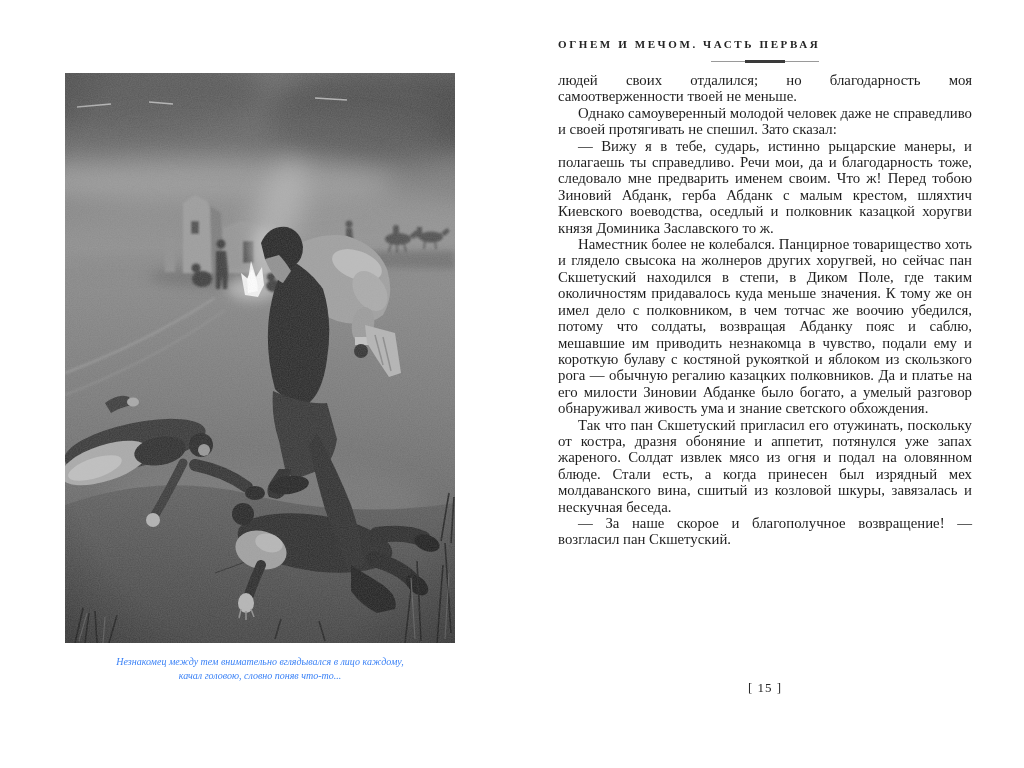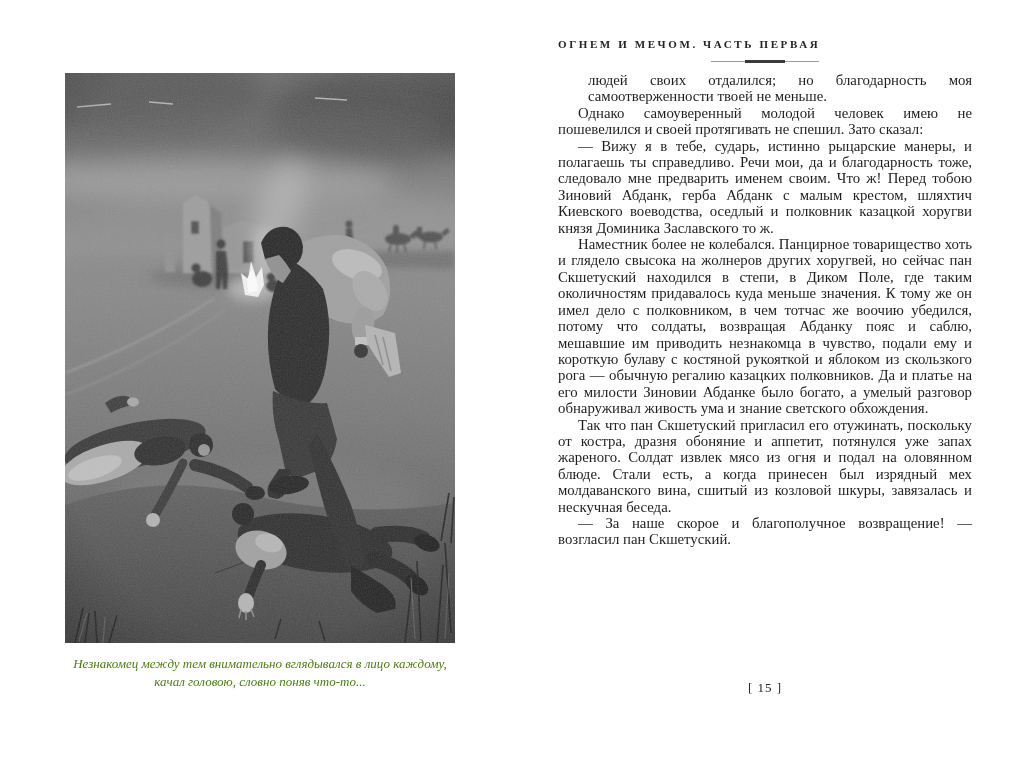--- a/index.html
+++ b/index.html
@@ -10,22 +10,22 @@
     color:#1e1e1e;
   }
   
   .illus-wrap{
     position:absolute;left:65px;top:73px;width:390px;height:570px;
     overflow:hidden;
   }
   .illus-wrap svg{display:block;width:390px;height:570px;}
   .caption{
     position:absolute;left:30px;top:655px;width:460px;
-    font-style:italic;font-size:13px;line-height:1.35;
-    text-align:center;color:#4d7c0f;
+    font-style:italic;font-size:10px;line-height:1.35;
+    text-align:center;color:#3b82f6;
   }
   
   .runhead{
     position:absolute;left:558px;top:38px;width:414px;
     font-weight:bold;font-size:11px;letter-spacing:2.6px;
     text-align:left;color:#242424;white-space:nowrap;
   }
   .rule{
     position:absolute;left:711px;top:61px;width:108px;height:1px;
     background:#9a9a9a;
@@ -33,21 +33,21 @@
   .rule::after{
     content:"";position:absolute;left:34px;top:-1px;width:40px;height:3px;
     background:#3a3a3a;
   }
   .bodytext{
     position:absolute;left:558px;top:72px;width:414px;
     font-size:14.8px;line-height:16.4px;
     text-align:justify;
   }
   .bodytext p{margin:0;text-indent:20px;}
-  .bodytext p.noind{text-indent:0;margin-left:30px;}
+  .bodytext p.noind{text-indent:0;}
   .pagenum{
     position:absolute;left:558px;top:680px;width:414px;
     font-size:13px;letter-spacing:1px;text-align:center;color:#242424;
   }
 </style>
 </head>
 <body>
 
 <div class="illus-wrap">
   <svg viewBox="0 0 390 570" xmlns="http://www.w3.org/2000/svg">
@@ -229,20 +229,20 @@
 <div class="caption">
   <div>Незнакомец между тем внимательно вглядывался в лицо каждому,</div>
   <div>качал головою, словно поняв что-то...</div>
 </div>
 
 <div class="runhead">ОГНЕМ И МЕЧОМ. ЧАСТЬ ПЕРВАЯ</div>
 <div class="rule"></div>
 
 <div class="bodytext">
     <p class="noind">людей своих отдалился; но благодарность моя самоотверженности твоей не меньше.</p>
-    <p>Однако самоуверенный молодой человек имею не пошевелился и своей протягивать не спешил. Зато сказал:</p>
+    <p>Однако самоуверенный молодой человек даже не справедливо и своей протягивать не спешил. Зато сказал:</p>
     <p>— Вижу я в тебе, сударь, истинно рыцарские манеры, и полагаешь ты справедливо. Речи мои, да и благодарность тоже, следовало мне предварить именем своим. Что ж! Перед тобою Зиновий Абданк, герба Абданк с малым крестом, шляхтич Киевского воеводства, оседлый и полковник казацкой хоругви князя Доминика Заславского то ж.</p>
     <p>Наместник более не колебался. Панцирное товарищество хоть и глядело свысока на жолнеров других хоругвей, но сейчас пан Скшетуский находился в степи, в Диком Поле, где таким околичностям придавалось куда меньше значения. К тому же он имел дело с полковником, в чем тотчас же воочию убедился, потому что солдаты, возвращая Абданку пояс и саблю, мешавшие им приводить незнакомца в чувство, подали ему и короткую булаву с костяной рукояткой и яблоком из скользкого рога — обычную регалию казацких полковников. Да и платье на его милости Зиновии Абданке было богато, а умелый разговор обнаруживал живость ума и знание светского обхождения.</p>
     <p>Так что пан Скшетуский пригласил его отужинать, поскольку от костра, дразня обоняние и аппетит, потянулся уже запах жареного. Солдат извлек мясо из огня и подал на оловянном блюде. Стали есть, а когда принесен был изрядный мех молдаванского вина, сшитый из козловой шкуры, завязалась и нескучная беседа.</p>
     <p>— За наше скорое и благополучное возвращение! — возгласил пан Скшетуский.</p>
   </div>
 
 <div class="pagenum">[ 15 ]</div>
 
 </body></html>

